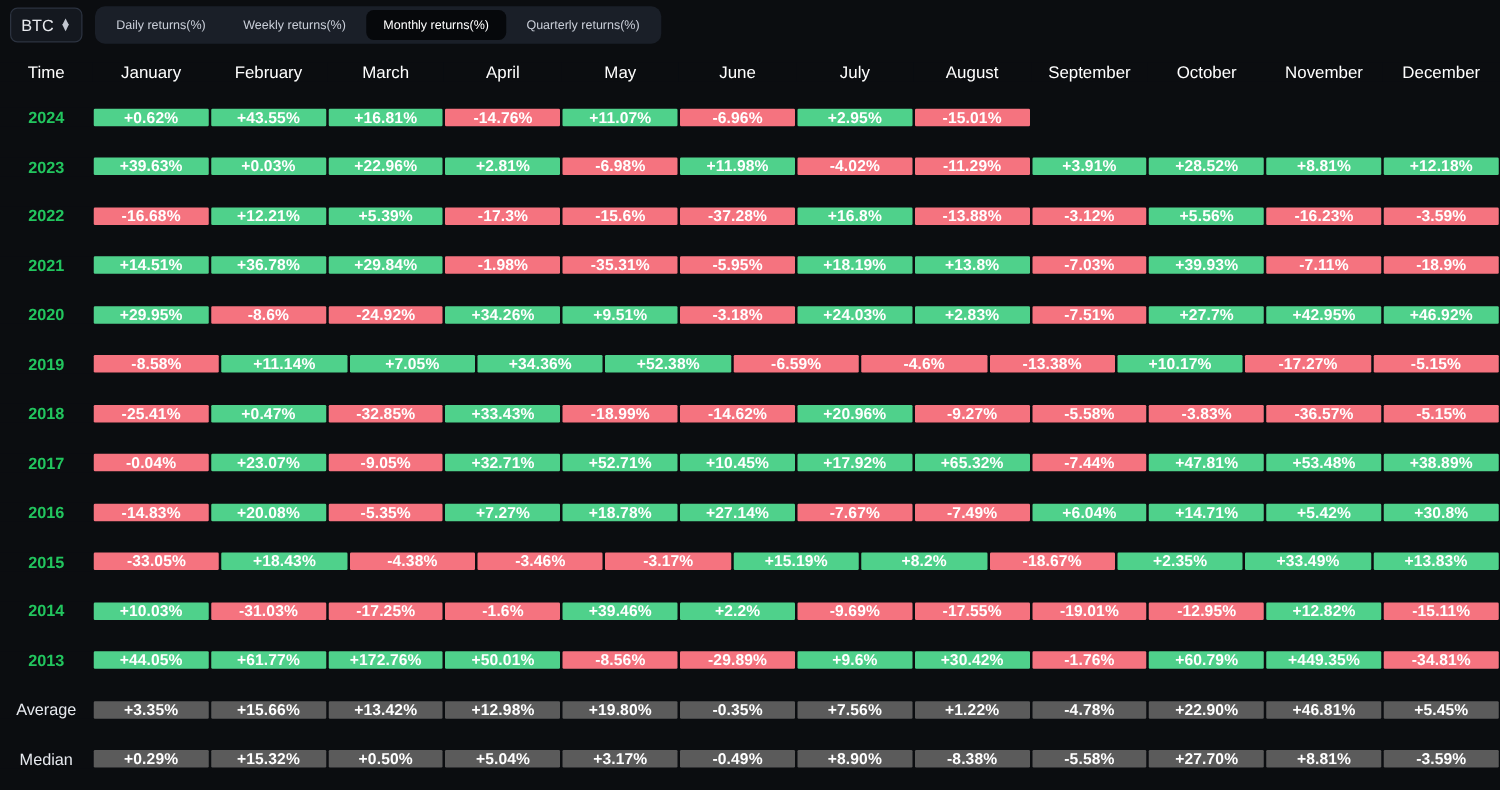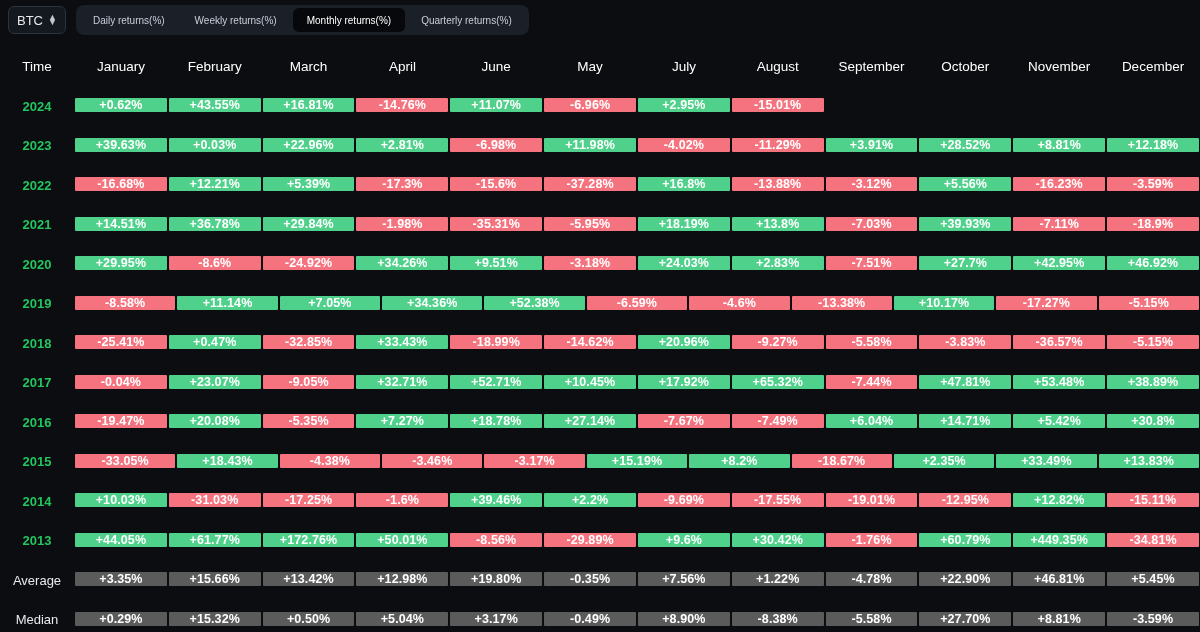--- a/index.html
+++ b/index.html
@@ -63,21 +63,21 @@
   }
 
   
   #grid {
     flex: 1 1 auto;
     display: flex; flex-direction: column;
     padding: 0 0 2px 0;
   }
   .row {
     display: flex;
-    align-items: flex-end;
+    align-items: center;
     width: 1200px;
   }
   .row.head { height: 34px; }
   .row.data { height: 39.5px; }
 
   .rowlabel {
     width: 74px;
     flex: 0 0 74px;
     display: flex; align-items: center; justify-content: center;
     color: #22c55e;
@@ -137,22 +137,22 @@
       </div>
   </div>
 
   <div id="grid">
       <div class="row head">
         <div class="rowlabel">Time</div>
         <div class="colhead">January</div>
         <div class="colhead">February</div>
         <div class="colhead">March</div>
         <div class="colhead">April</div>
+        <div class="colhead">May</div>
         <div class="colhead">June</div>
-        <div class="colhead">May</div>
         <div class="colhead">July</div>
         <div class="colhead">August</div>
         <div class="colhead">September</div>
         <div class="colhead">October</div>
         <div class="colhead">November</div>
         <div class="colhead">December</div>
       </div>
       <div class="row data">
         <div class="rowlabel">2024</div>
         <div class="cellwrap">
@@ -458,21 +458,21 @@
         <div class="cellwrap">
           <div class="cell up">+53.48%</div>
         </div>
         <div class="cellwrap">
           <div class="cell up">+38.89%</div>
         </div>
       </div>
       <div class="row data">
         <div class="rowlabel">2016</div>
         <div class="cellwrap">
-          <div class="cell down">-19.47%</div>
+          <div class="cell down">-14.83%</div>
         </div>
         <div class="cellwrap">
           <div class="cell up">+20.08%</div>
         </div>
         <div class="cellwrap">
           <div class="cell down">-5.35%</div>
         </div>
         <div class="cellwrap">
           <div class="cell up">+7.27%</div>
         </div>

